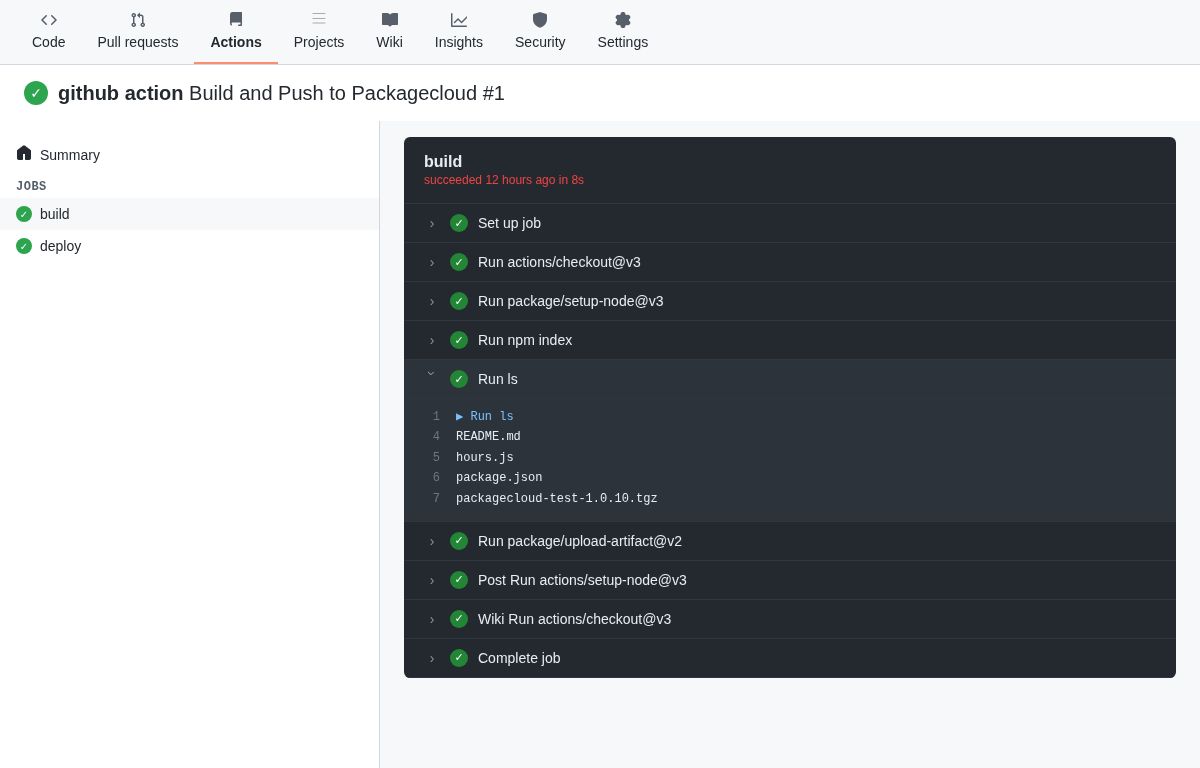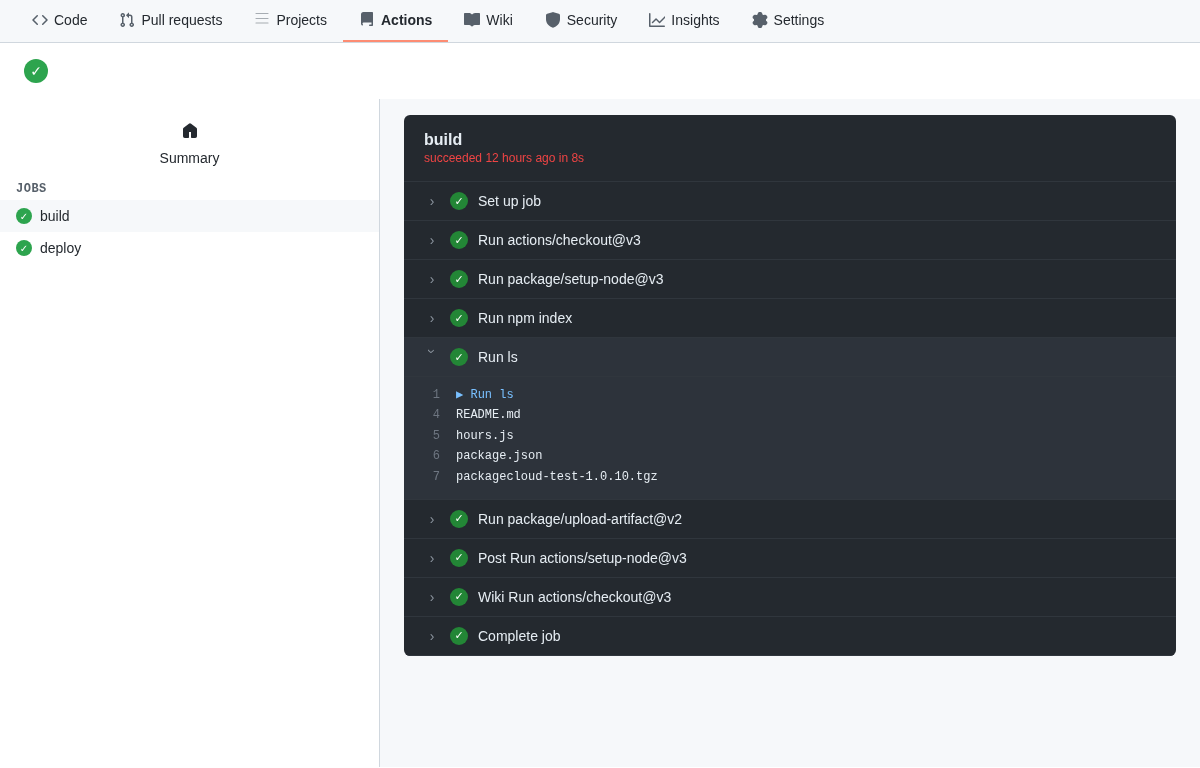--- a/index.html
+++ b/index.html
@@ -21,20 +21,21 @@
     .nav-item {
       display: flex;
       align-items: center;
       gap: 6px;
       padding: 12px 16px;
       cursor: pointer;
       color: #24292f;
       font-size: 14px;
       border-bottom: 2px solid transparent;
       text-decoration: none;
+      flex-direction: column;
     }
     .nav-item.active {
       border-bottom: 2px solid #fd8c73;
       color: #24292f;
       font-weight: 600;
     }
     .nav-icon {
       width: 16px;
       height: 16px;
       display: inline-flex;
@@ -84,21 +85,20 @@
       border-right: 1px solid #d0d7de;
     }
     .sidebar-summary {
       display: flex;
       align-items: center;
       gap: 8px;
       padding: 8px 16px;
       cursor: pointer;
       color: #24292f;
       font-size: 14px;
-      flex-direction: column;
     }
     .jobs-label {
       padding: 8px 16px 4px;
       font-size: 12px;
       font-weight: 600;
       color: #57606a;
       text-transform: uppercase;
       letter-spacing: 0.5px;
       font-family: Liberation Mono, monospace;
     }
@@ -234,72 +234,76 @@
     <span>Code</span>
   </a>
   <a class="nav-item">
     <span class="nav-icon">
       <svg width="16" height="16" viewBox="0 0 16 16" fill="currentColor">
         <path d="M7.177 3.073L9.573.677A.25.25 0 0110 .854v4.792a.25.25 0 01-.427.177L7.177 3.427a.25.25 0 010-.354zM3.75 2.5a.75.75 0 100 1.5.75.75 0 000-1.5zm-2.25.75a2.25 2.25 0 113 2.122v5.256a2.251 2.251 0 11-1.5 0V5.372A2.25 2.25 0 011.5 3.25zM11 2.5h-1V4h1a1 1 0 011 1v5.628a2.251 2.251 0 101.5 0V5A2.5 2.5 0 0011 2.5zm1 10.25a.75.75 0 111.5 0 .75.75 0 01-1.5 0zM3.75 12a.75.75 0 100 1.5.75.75 0 000-1.5z"></path>
       </svg>
     </span>
     <span>Pull requests</span>
   </a>
+  <a class="nav-item active">
+    <span class="nav-icon">
+      <svg width="16" height="16" viewBox="0 0 16 16" fill="currentColor">
+        <path d="M2 2.5A2.5 2.5 0 014.5 0h8.75a.75.75 0 01.75.75v12.5a.75.75 0 01-.75.75h-2.5a.75.75 0 010-1.5h1.75v-2h-8a1 1 0 00-.714 1.7.75.75 0 01-1.072 1.05A2.495 2.495 0 012 11.5v-9zm10.5-1V9h-8c-.356 0-.694.074-1 .208V2.5a1 1 0 011-1h8z"></path>
+      </svg>
+    </span>
+    <span>Actions</span>
+  </a>
   <a class="nav-item">
     <span class="nav-icon">
       <svg width="16" height="16" viewBox="0 0 16 16" fill="currentColor">
         <path d="M1.5 1.75a.25.25 0 01.25-.25h12.5a.25.25 0 010 .5H1.75a.25.25 0 01-.25-.25zM1.75 6h12.5a.25.25 0 010 .5H1.75a.25.25 0 010-.5zM1.75 10.75h12.5a.25.25 0 010 .5H1.75a.25.25 0 010-.5z"></path>
       </svg>
     </span>
     <span>Projects</span>
   </a>
-  <a class="nav-item active">
-    <span class="nav-icon">
-      <svg width="16" height="16" viewBox="0 0 16 16" fill="currentColor">
-        <path d="M2 2.5A2.5 2.5 0 014.5 0h8.75a.75.75 0 01.75.75v12.5a.75.75 0 01-.75.75h-2.5a.75.75 0 010-1.5h1.75v-2h-8a1 1 0 00-.714 1.7.75.75 0 01-1.072 1.05A2.495 2.495 0 012 11.5v-9zm10.5-1V9h-8c-.356 0-.694.074-1 .208V2.5a1 1 0 011-1h8z"></path>
-      </svg>
-    </span>
-    <span>Actions</span>
-  </a>
   <a class="nav-item">
     <span class="nav-icon">
       <svg width="16" height="16" viewBox="0 0 16 16" fill="currentColor">
         <path d="M0 1.75A.75.75 0 01.75 1h4.253c1.227 0 2.317.59 3 1.501A3.744 3.744 0 0111.006 1h4.245a.75.75 0 01.75.75v10.5a.75.75 0 01-.75.75h-4.507a2.25 2.25 0 00-1.591.659l-.622.621a.75.75 0 01-1.06 0l-.622-.621A2.25 2.25 0 005.258 13H.75a.75.75 0 01-.75-.75V1.75z"></path>
       </svg>
     </span>
     <span>Wiki</span>
   </a>
   <a class="nav-item">
     <span class="nav-icon">
       <svg width="16" height="16" viewBox="0 0 16 16" fill="currentColor">
+        <path d="M1.5 1.75V13.5h13.75a.75.75 0 010 1.5H.75a.75.75 0 01-.75-.75V1.75a.75.75 0 011.5 0zm14.28 2.53l-5.25 5.22-2.97-2.97a.75.75 0 00-1.06 0L3 10.03a.75.75 0 001.06 1.06l3-3L10.03 11a.75.75 0 001.06 0l5.75-5.72a.75.75 0 00-1.06-1.06z"></path>
+      </svg>
+    </span>
+    <span>Insights</span>
+  </a>
+  <a class="nav-item">
+    <span class="nav-icon">
+      <svg width="16" height="16" viewBox="0 0 16 16" fill="currentColor">
         <path d="M7.467.133a1.748 1.748 0 011.066 0l5.25 1.68A1.75 1.75 0 0115 3.48V7c0 1.566-.32 3.182-1.303 4.682-.983 1.498-2.585 2.813-5.032 3.855a1.7 1.7 0 01-1.33 0c-2.447-1.042-4.049-2.357-5.032-3.855C1.32 10.182 1 8.566 1 7V3.48a1.75 1.75 0 011.217-1.667l5.25-1.68z"></path>
       </svg>
     </span>
     <span>Security</span>
-  </a>
-  <a class="nav-item">
-    <span class="nav-icon">
-      <svg width="16" height="16" viewBox="0 0 16 16" fill="currentColor">
-        <path d="M1.5 1.75V13.5h13.75a.75.75 0 010 1.5H.75a.75.75 0 01-.75-.75V1.75a.75.75 0 011.5 0zm14.28 2.53l-5.25 5.22-2.97-2.97a.75.75 0 00-1.06 0L3 10.03a.75.75 0 001.06 1.06l3-3L10.03 11a.75.75 0 001.06 0l5.75-5.72a.75.75 0 00-1.06-1.06z"></path>
-      </svg>
-    </span>
-    <span>Insights</span>
   </a>
   <a class="nav-item">
     <span class="nav-icon">
       <svg width="16" height="16" viewBox="0 0 16 16" fill="currentColor">
         <path d="M8 0a8.2 8.2 0 01.701.031C9.444.095 9.99.645 10.16 1.29l.288 1.107c.018.066.079.158.212.224.231.114.454.243.668.386.123.082.233.09.299.071l1.103-.303c.644-.176 1.392.021 1.82.63.27.385.506.792.704 1.218.315.675.111 1.422-.364 1.891l-.814.806c-.049.048-.098.147-.088.294.016.257.016.515 0 .772-.01.147.038.246.088.293l.814.806c.475.469.679 1.216.364 1.891a7.977 7.977 0 01-.704 1.217c-.428.61-1.176.807-1.82.63l-1.102-.302c-.067-.019-.177-.011-.3.071a5.909 5.909 0 01-.668.386c-.133.066-.194.158-.211.224l-.29 1.106c-.168.646-.715 1.196-1.458 1.26a8.006 8.006 0 01-1.402 0c-.743-.064-1.289-.614-1.458-1.26l-.289-1.106c-.018-.066-.079-.158-.212-.224a5.738 5.738 0 01-.668-.386c-.123-.082-.233-.09-.299-.071l-1.103.303c-.644.176-1.392-.021-1.82-.63a8.12 8.12 0 01-.704-1.218c-.315-.675-.111-1.422.363-1.891l.815-.806c.05-.048.098-.147.088-.294a6.214 6.214 0 010-.772c.01-.147-.038-.246-.088-.293l-.815-.806C.635 6.045.431 5.298.746 4.623a7.92 7.92 0 01.704-1.217c.428-.61 1.176-.807 1.82-.63l1.102.302c.067.019.177.011.3-.071.214-.143.436-.272.668-.386.133-.066.194-.158.211-.224l.29-1.106C6.009.645 6.555.095 7.299.03 7.533.01 7.766 0 8 0zm1 8a1 1 0 10-2 0 1 1 0 002 0zM6.5 8a1.5 1.5 0 113 0 1.5 1.5 0 01-3 0z"></path>
       </svg>
     </span>
     <span>Settings</span>
   </a>
 </nav>
 
 <div class="page-header">
   <div class="success-icon">✓</div>
+  <h1 class="page-title">
+    <strong>github action</strong>
+    <span>Build and Push to Packagecloud #1</span>
+  </h1>
 </div>
 
 <div class="main-layout">
 
   <div class="sidebar">
     <div class="sidebar-summary">
       <span>
         <svg class="home-icon-svg" viewBox="0 0 16 16" fill="currentColor">
           <path d="M6.906.664a1.749 1.749 0 012.187 0l5.25 4.2c.415.332.657.835.657 1.367v7.019A1.75 1.75 0 0113.25 15h-3.5a.75.75 0 01-.75-.75V9H7v5.25a.75.75 0 01-.75.75h-3.5A1.75 1.75 0 011 13.25V6.23c0-.531.242-1.034.657-1.366l5.25-4.2z"></path>
         </svg>

